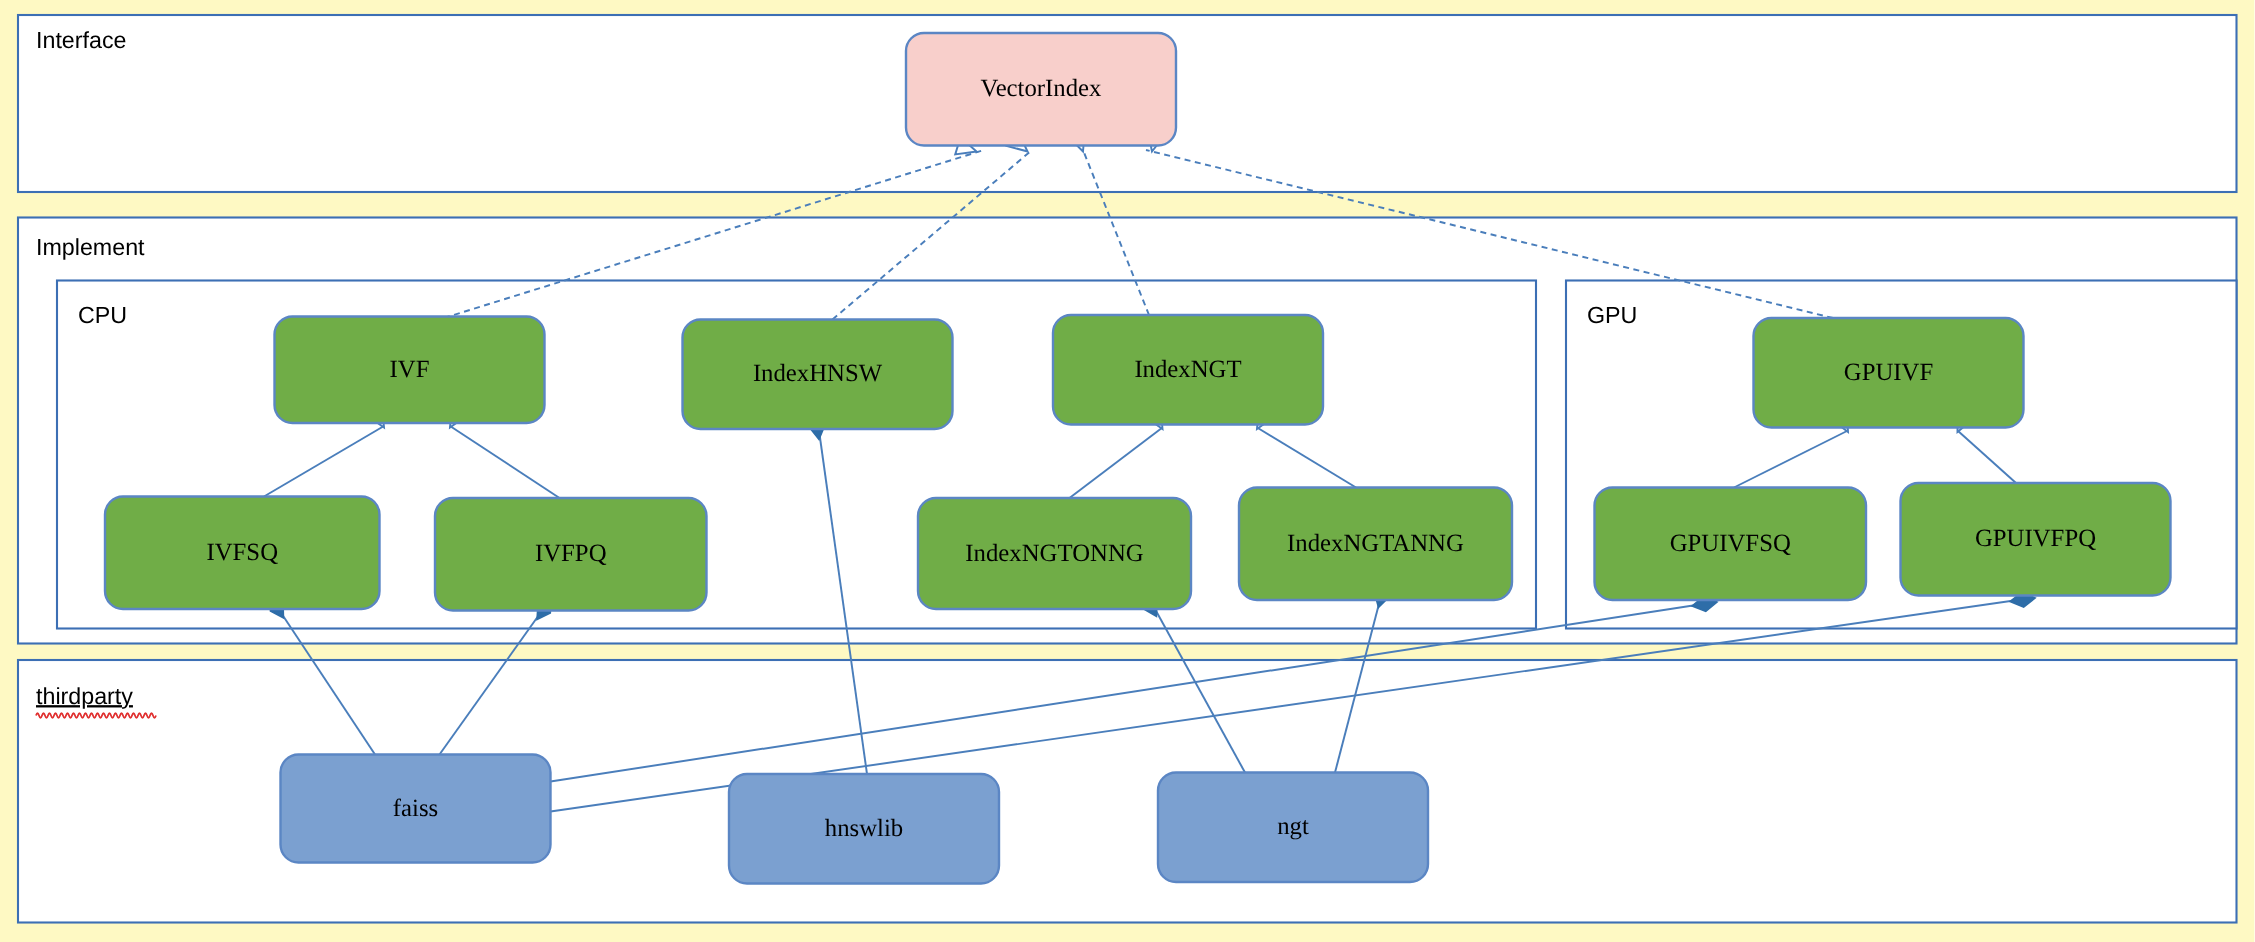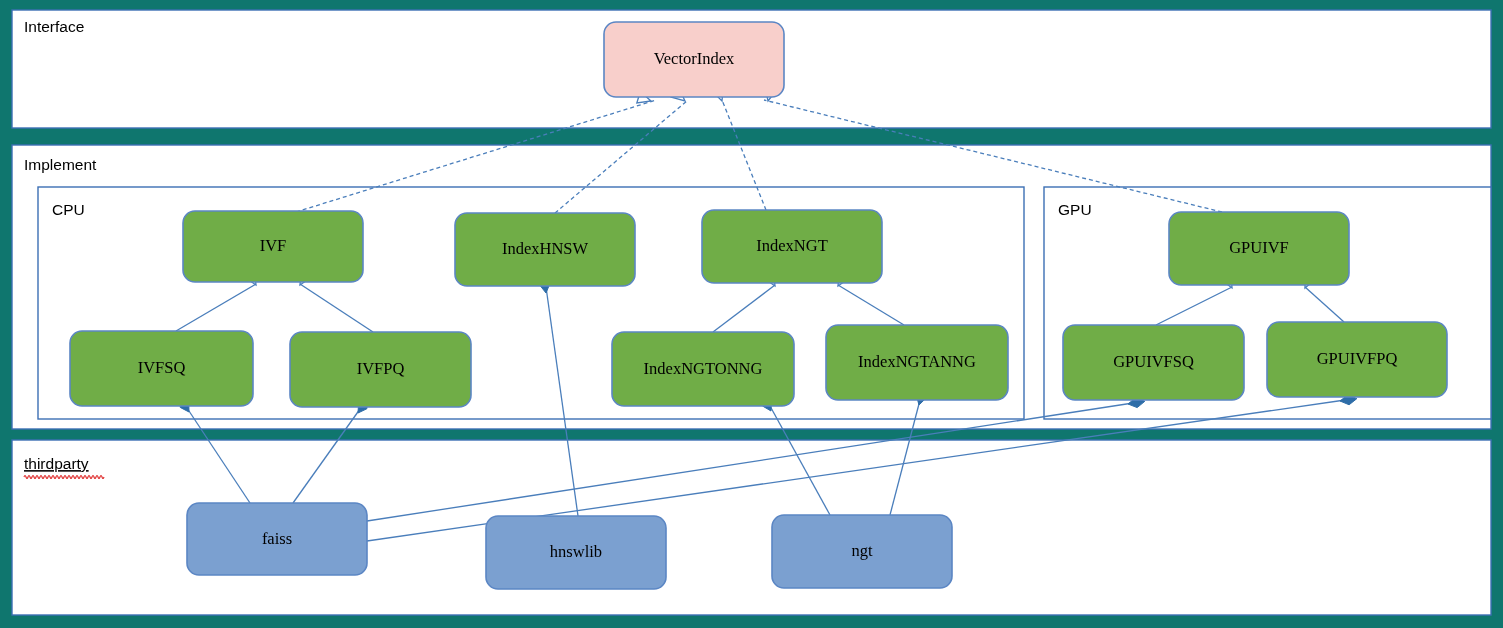--- a/index.html
+++ b/index.html
@@ -4,21 +4,21 @@
 <style>
   html, body {
     margin: 0;
     padding: 0;
     background: #ffffff;
   }
   #stage {
     position: relative;
     width: 1503px;
     height: 628px;
-    background: #0f766e;
+    background: #fef9c3;
     overflow: hidden;
     font-family: "Liberation Sans", sans-serif;
   }
   svg#canvas {
     position: absolute;
     left: 0;
     top: 0;
     width: 1503px;
     height: 628px;
   }

